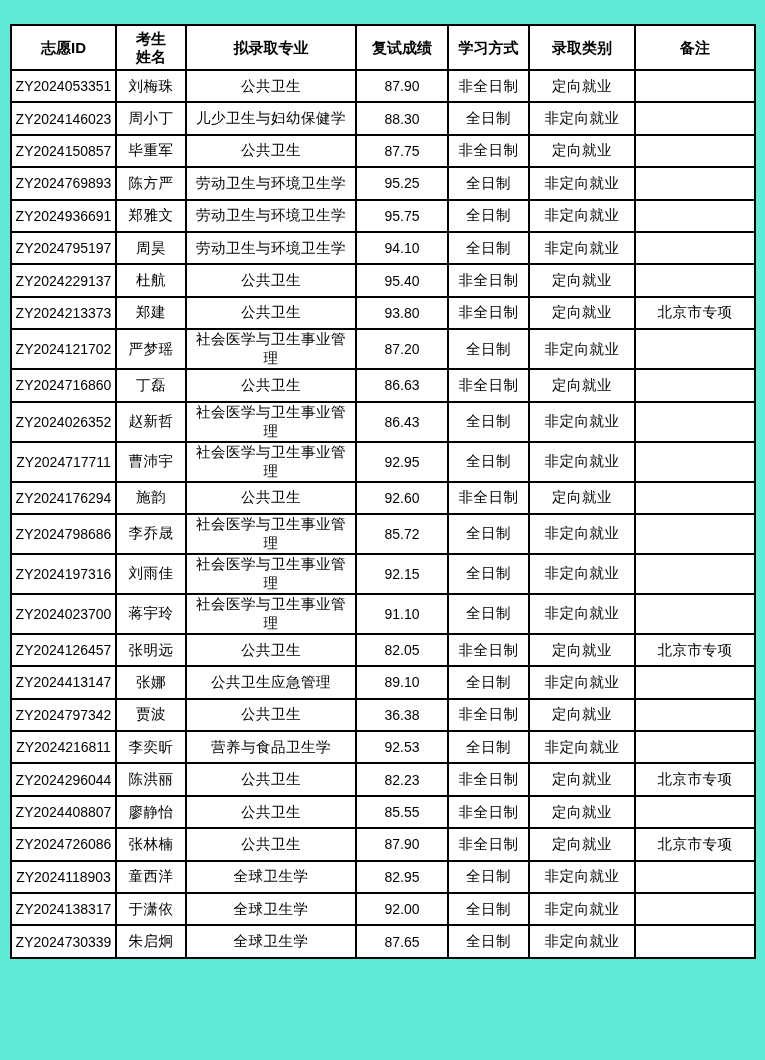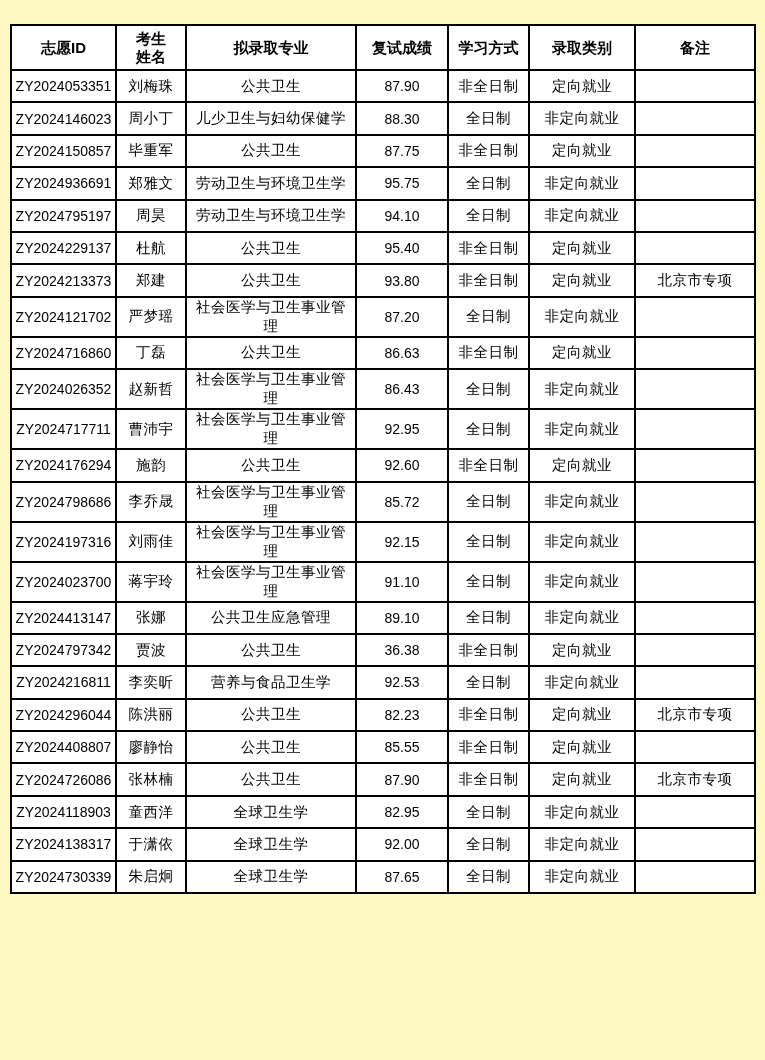--- a/index.html
+++ b/index.html
@@ -7,21 +7,21 @@
     padding: 0;
     width: 765px;
     height: 1060px;
     background: #ffffff;
     overflow: hidden;
   }
   .page {
     position: relative;
     width: 765px;
     height: 1060px;
-    background: #fef9c3;
+    background: #5eead4;
   }
   table.admission-table {
     position: absolute;
     left: 10px;
     top: 24px;
     width: 744px;
     border-collapse: collapse;
     table-layout: fixed;
     background: #ffffff;
   }
@@ -107,20 +107,29 @@
         <tr>
           <td class="cell-sans">ZY2024150857</td>
           <td>毕重军</td>
           <td>公共卫生</td>
           <td class="cell-sans">87.75</td>
           <td>非全日制</td>
           <td>定向就业</td>
           <td></td>
         </tr>
         <tr>
+          <td class="cell-sans">ZY2024769893</td>
+          <td>陈方严</td>
+          <td>劳动卫生与环境卫生学</td>
+          <td class="cell-sans">95.25</td>
+          <td>全日制</td>
+          <td>非定向就业</td>
+          <td></td>
+        </tr>
+        <tr>
           <td class="cell-sans">ZY2024936691</td>
           <td>郑雅文</td>
           <td>劳动卫生与环境卫生学</td>
           <td class="cell-sans">95.75</td>
           <td>全日制</td>
           <td>非定向就业</td>
           <td></td>
         </tr>
         <tr>
           <td class="cell-sans">ZY2024795197</td>
@@ -213,20 +222,29 @@
           <td></td>
         </tr>
         <tr>
           <td class="cell-sans">ZY2024023700</td>
           <td>蒋宇玲</td>
           <td>社会医学与卫生事业管理</td>
           <td class="cell-sans">91.10</td>
           <td>全日制</td>
           <td>非定向就业</td>
           <td></td>
+        </tr>
+        <tr>
+          <td class="cell-sans">ZY2024126457</td>
+          <td>张明远</td>
+          <td>公共卫生</td>
+          <td class="cell-sans">82.05</td>
+          <td>非全日制</td>
+          <td>定向就业</td>
+          <td>北京市专项</td>
         </tr>
         <tr>
           <td class="cell-sans">ZY2024413147</td>
           <td>张娜</td>
           <td>公共卫生应急管理</td>
           <td class="cell-sans">89.10</td>
           <td>全日制</td>
           <td>非定向就业</td>
           <td></td>
         </tr>

